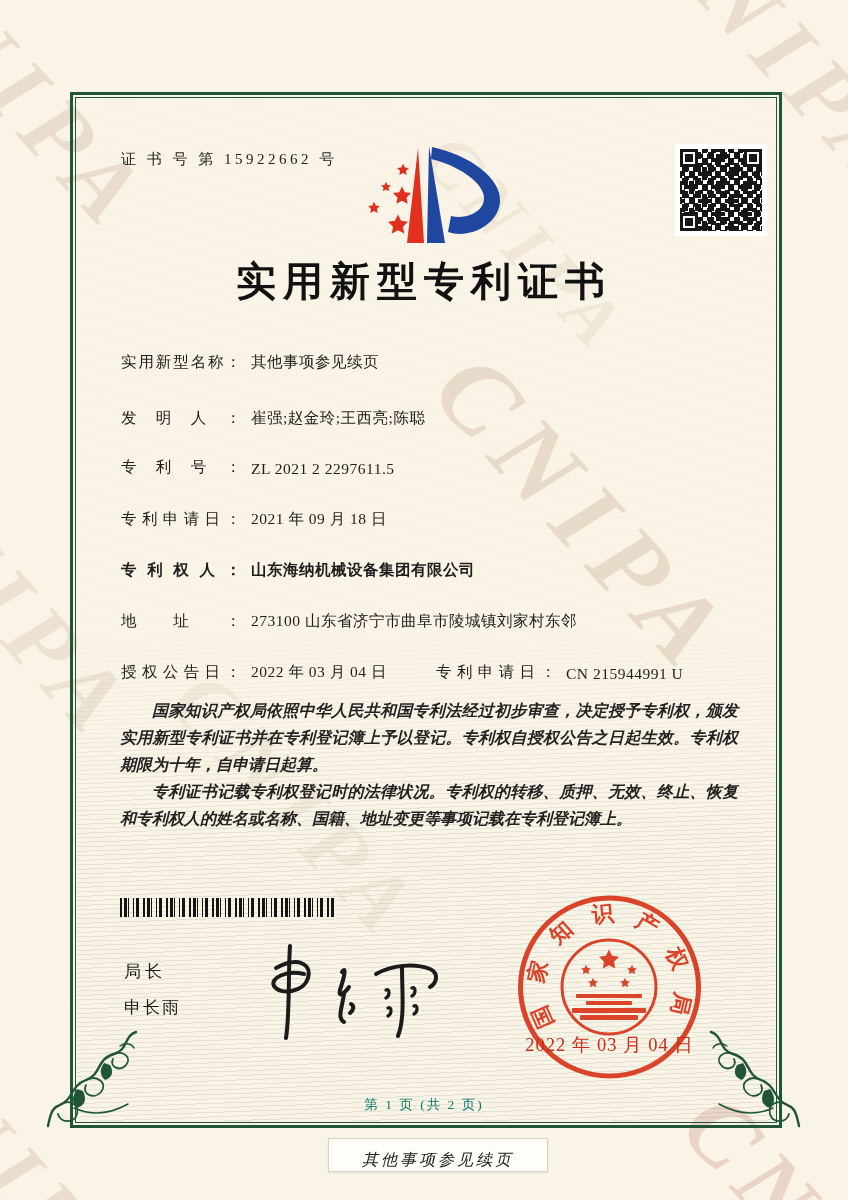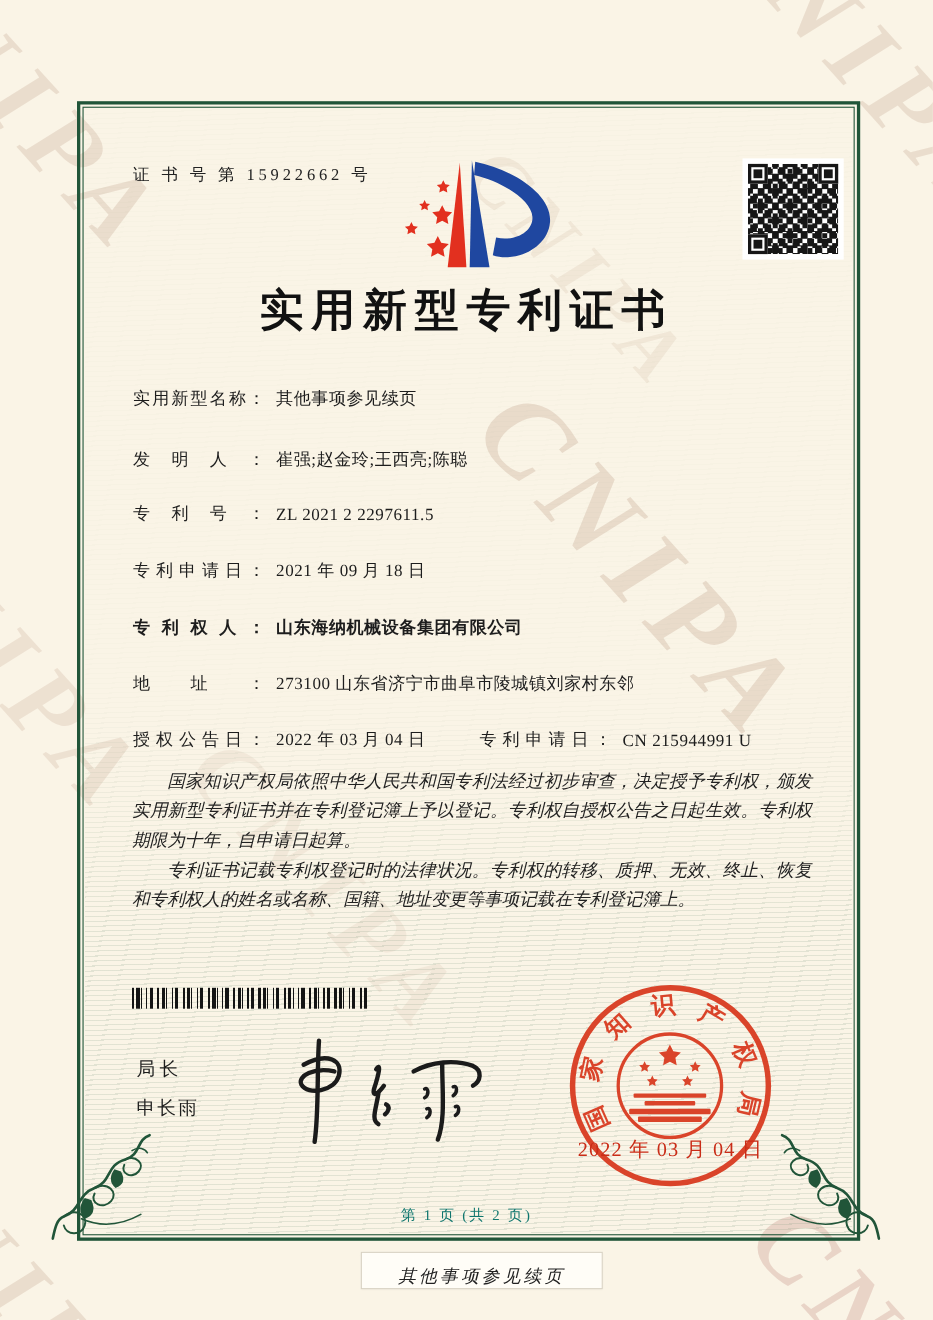--- a/index.html
+++ b/index.html
@@ -96,20 +96,21 @@
   .fvalue{margin-left:10px;letter-spacing:0.5px;}
   .r1{top:352px;} .r2{top:408px;} .r3{top:457px;} .r4{top:509px;}
   .r5{top:560px;font-weight:bold;} .r6{top:611px;} .r7{top:662px;}
   .grant-right{position:absolute;left:315px;top:0;white-space:nowrap;}
 
   
   .paras{
     position:absolute;left:120px;top:697px;width:618px;
     font-size:16px;line-height:27px;font-style:italic;color:#222;
     text-align:justify;
+    font-weight:bold;
   }
   .paras p{margin:0;text-indent:2em;}
 
   
   .barcode{
     position:absolute;left:120px;top:898px;width:215px;height:19px;
     background:repeating-linear-gradient(90deg,
       #141414 0 2px, rgba(0,0,0,0) 2px 4px,
       #141414 4px 7px, rgba(0,0,0,0) 7px 8px,
       #141414 8px 9px,  rgba(0,0,0,0) 9px 13px,

